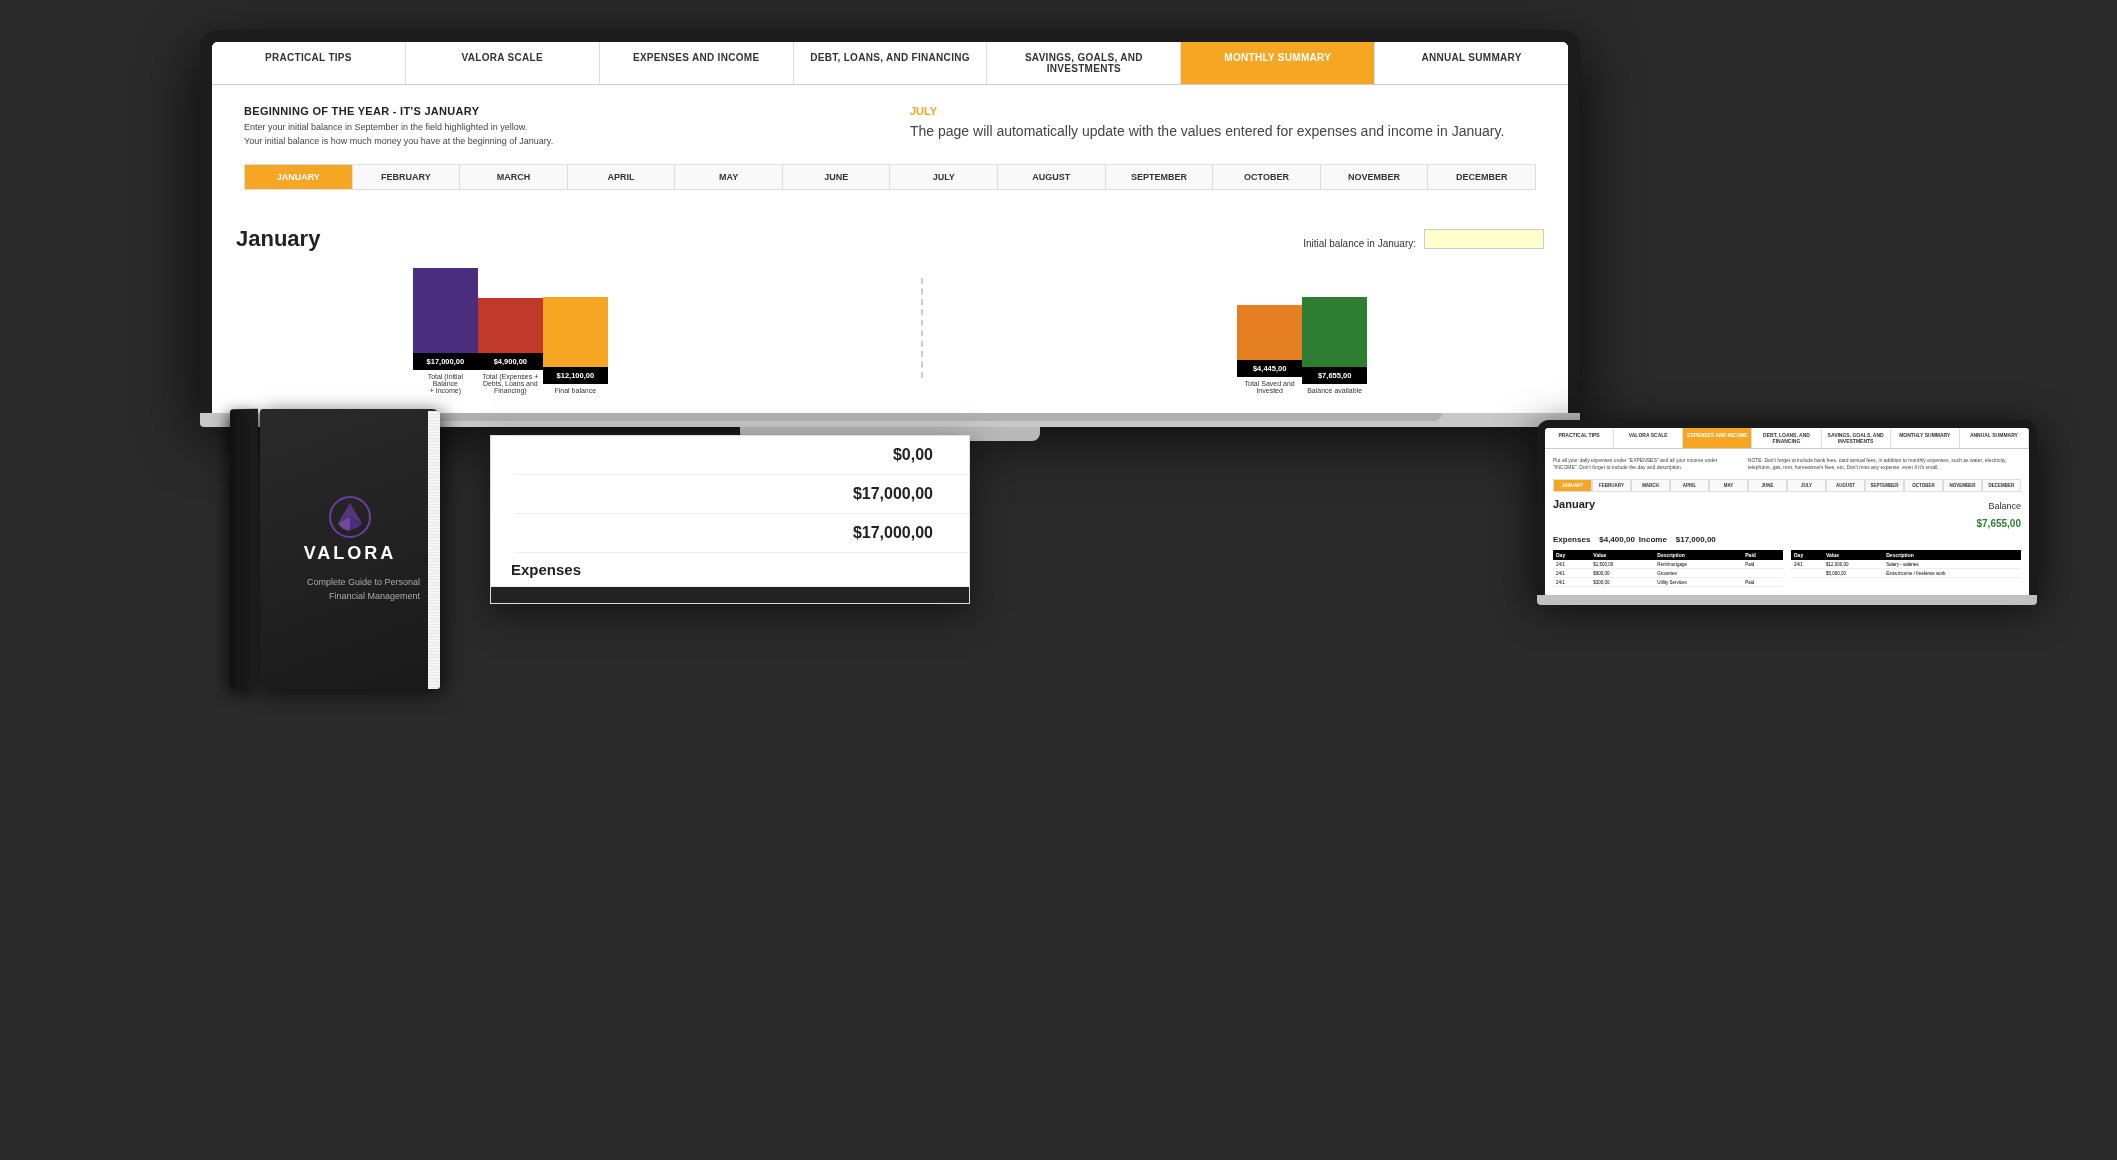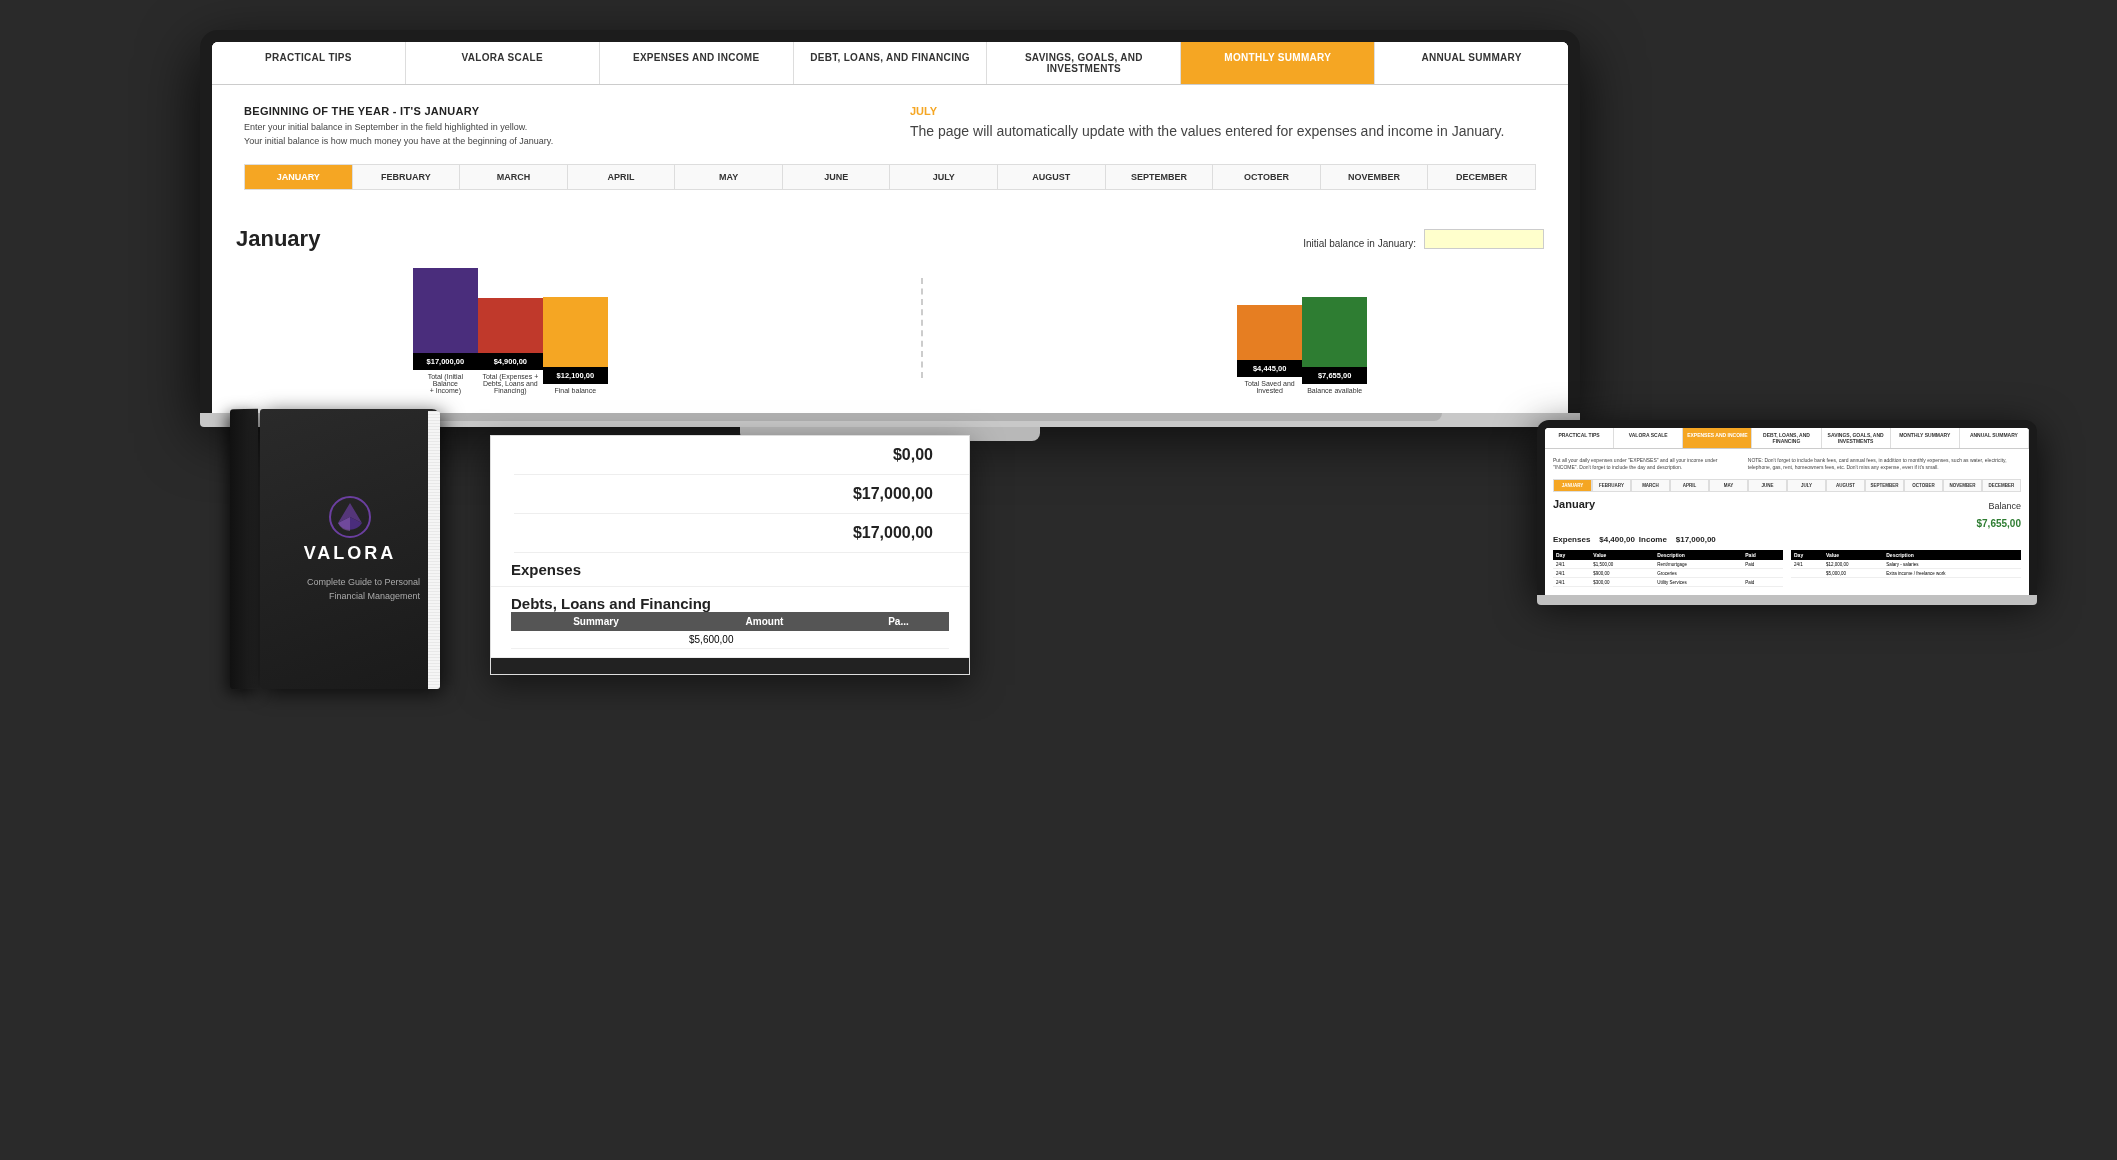--- a/index.html
+++ b/index.html
@@ -684,39 +684,20 @@
     <div class="fp-row">
       <span class="fp-label"></span>
       <span class="fp-value">$17,000,00</span>
     </div>
     <div class="fp-row">
       <span class="fp-label"></span>
       <span class="fp-value">$17,000,00</span>
     </div>
     <div class="fp-section">
       <div class="fp-section-title">Expenses</div>
-    </div>
-    <div class="fp-section">
-      <div class="fp-section-title">Debts, Loans and Financing</div>
-      <table class="fp-sub-table">
-        <thead>
-          <tr>
-            <th>Summary</th>
-            <th>Amount</th>
-            <th>Pa...</th>
-          </tr>
-        </thead>
-        <tbody>
-          <tr>
-            <td></td>
-            <td>$5,600,00</td>
-            <td></td>
-          </tr>
-        </tbody>
-      </table>
     </div>
     <div class="dark-bar"></div>
   </div>
 
   <div class="device-right">
     <div class="device-right-screen-wrapper">
       <div class="device-right-screen">
 
         <div class="mini-nav">
           <div class="mini-nav-tab">PRACTICAL TIPS</div>

